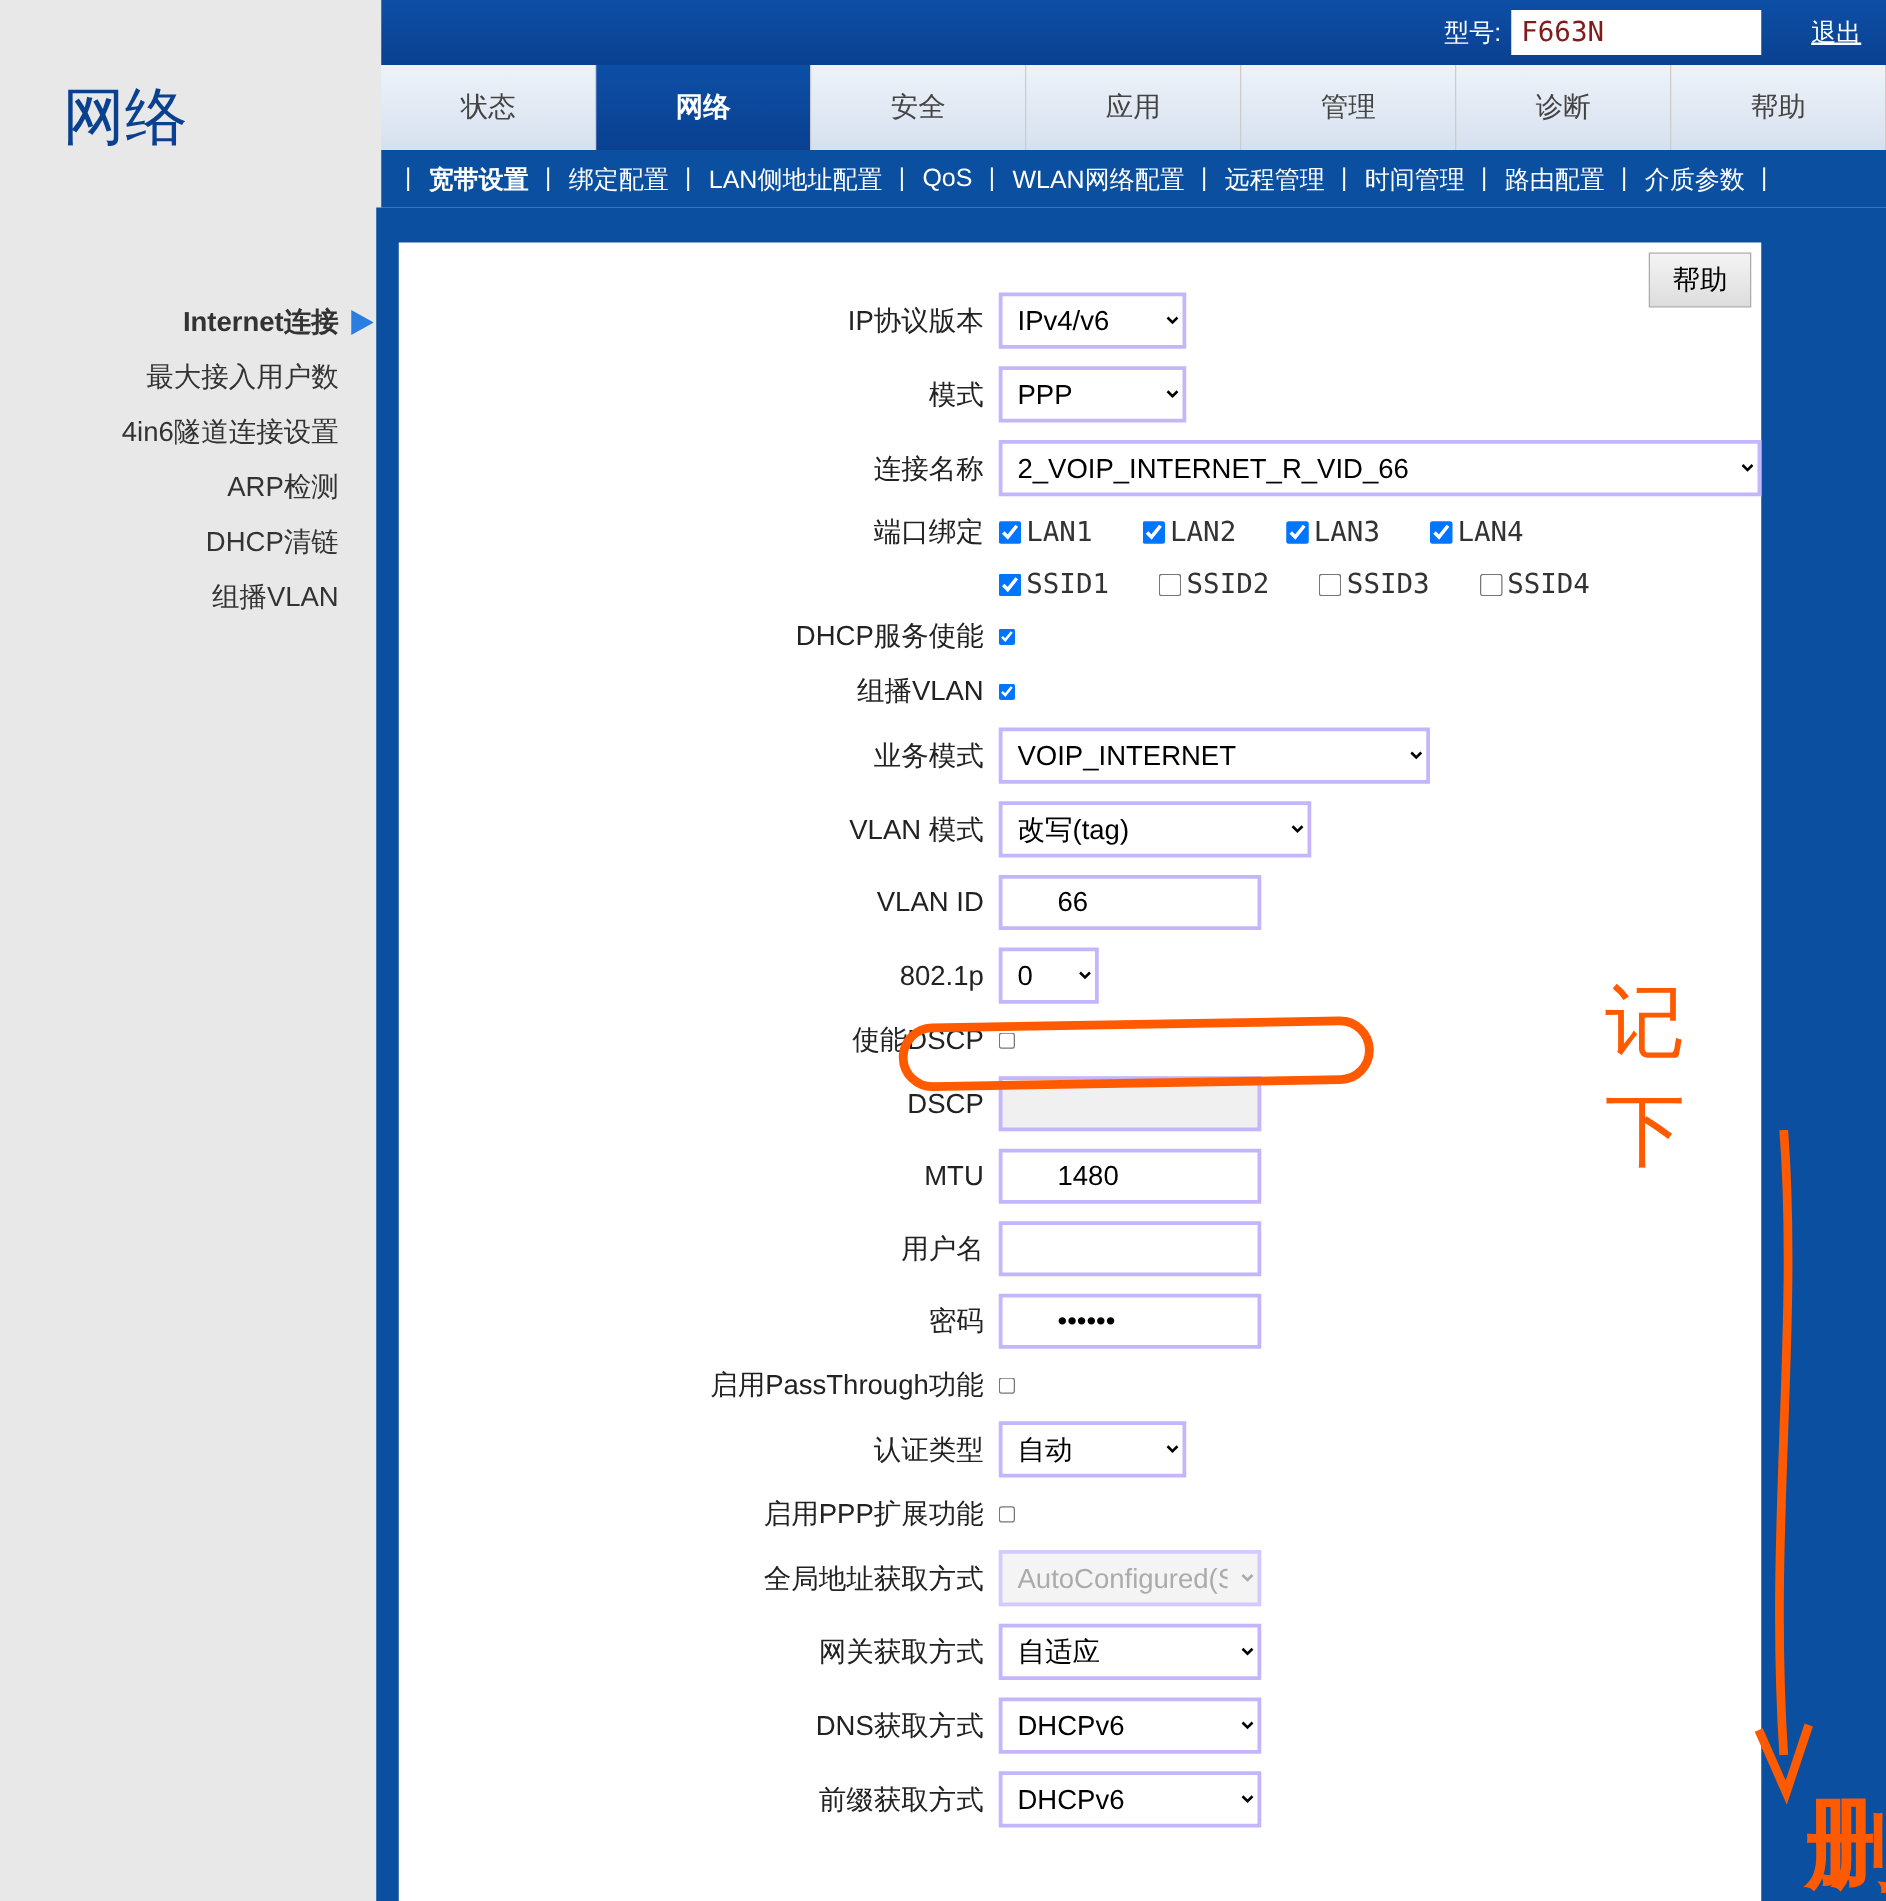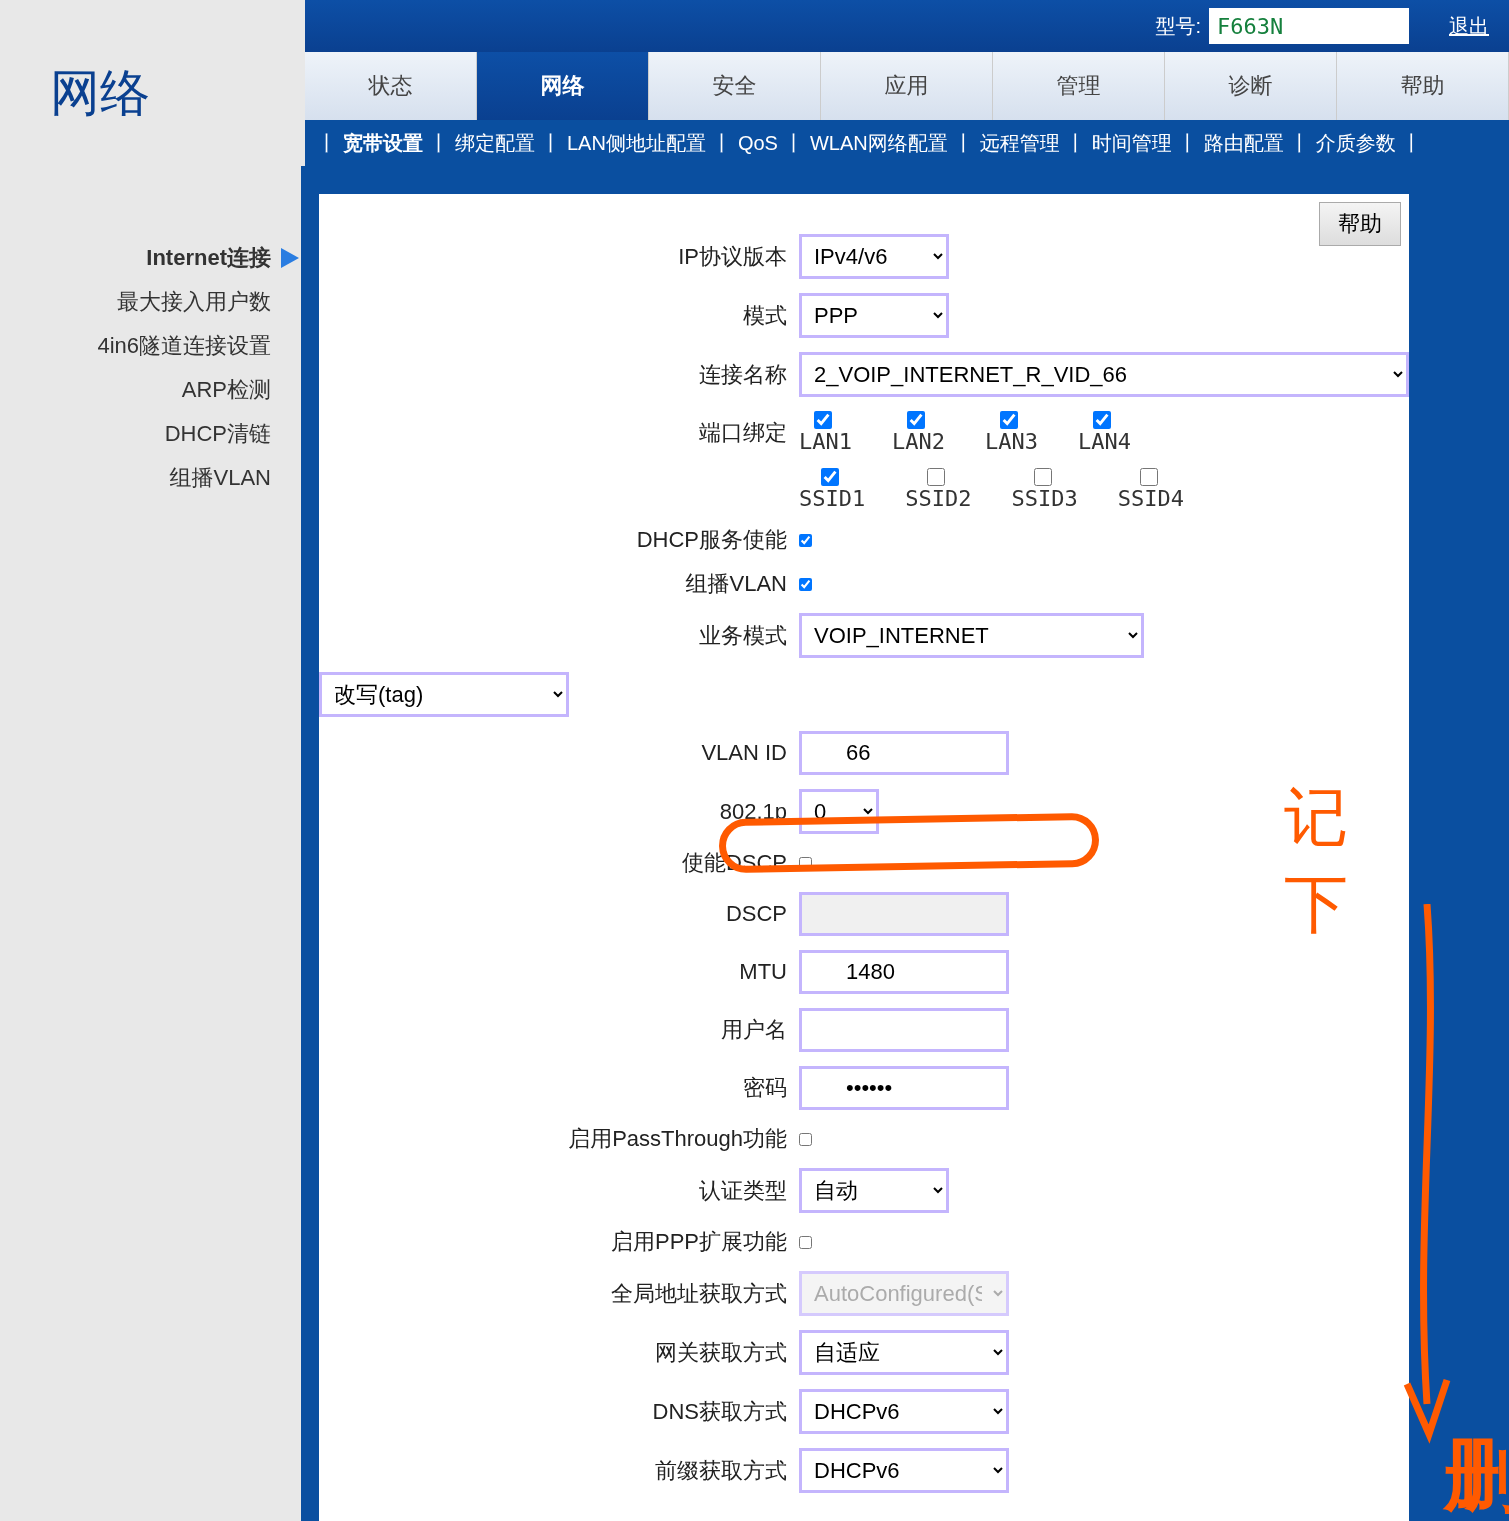--- a/index.html
+++ b/index.html
@@ -21,21 +21,21 @@
       margin-left: 305px;
     }
     .topbar .model-label { padding: 0 8px; }
     .topbar .model-input {
       width: 200px;
       height: 36px;
       background: #fff;
       border: none;
       font-size: 22px;
       padding: 0 8px;
-      color: #15803d;
+      color: #7f1d1d;
       font-family: monospace;
     }
     .topbar .logout {
       margin-left: 40px;
       color: #fff;
       text-decoration: underline;
       cursor: pointer;
     }
     .main-nav {
       height: 68px;
@@ -162,21 +162,20 @@
     select.w6 { width: 150px; }
     select.w7 { width: 210px; }
     input.w-in { width: 210px; padding-left: 44px; }
     input[disabled], select[disabled] { background: #f0f0f0; color: #888; }
     .chk-group label {
       display: inline-flex;
       align-items: center;
       margin-right: 40px;
       font-family: monospace;
       font-size: 22px;
-      flex-direction: column;
     }
     .chk-group input { width: 18px; height: 18px; margin-right: 4px; }
     .footer-btns {
       position: absolute;
       bottom: 12px;
       right: 170px;
       display: flex;
       gap: 45px;
     }
     .footer-btns button {
@@ -348,20 +347,21 @@
             <input type="checkbox" checked="" style="">
           </div>
       </div>
       <div class="form-row">
         <div class="flabel">业务模式</div>
         <div class="fcontrol">
             <select class="w3"><option>VOIP_INTERNET</option></select>
           </div>
       </div>
       <div class="form-row">
+        <div class="flabel">VLAN 模式</div>
         <div class="fcontrol">
             <select class="w4"><option>改写(tag)</option></select>
           </div>
       </div>
       <div class="form-row">
         <div class="flabel">VLAN ID</div>
         <div class="fcontrol">
             <input class="w-in" type="text" value="66" style="">
           </div>
       </div>

